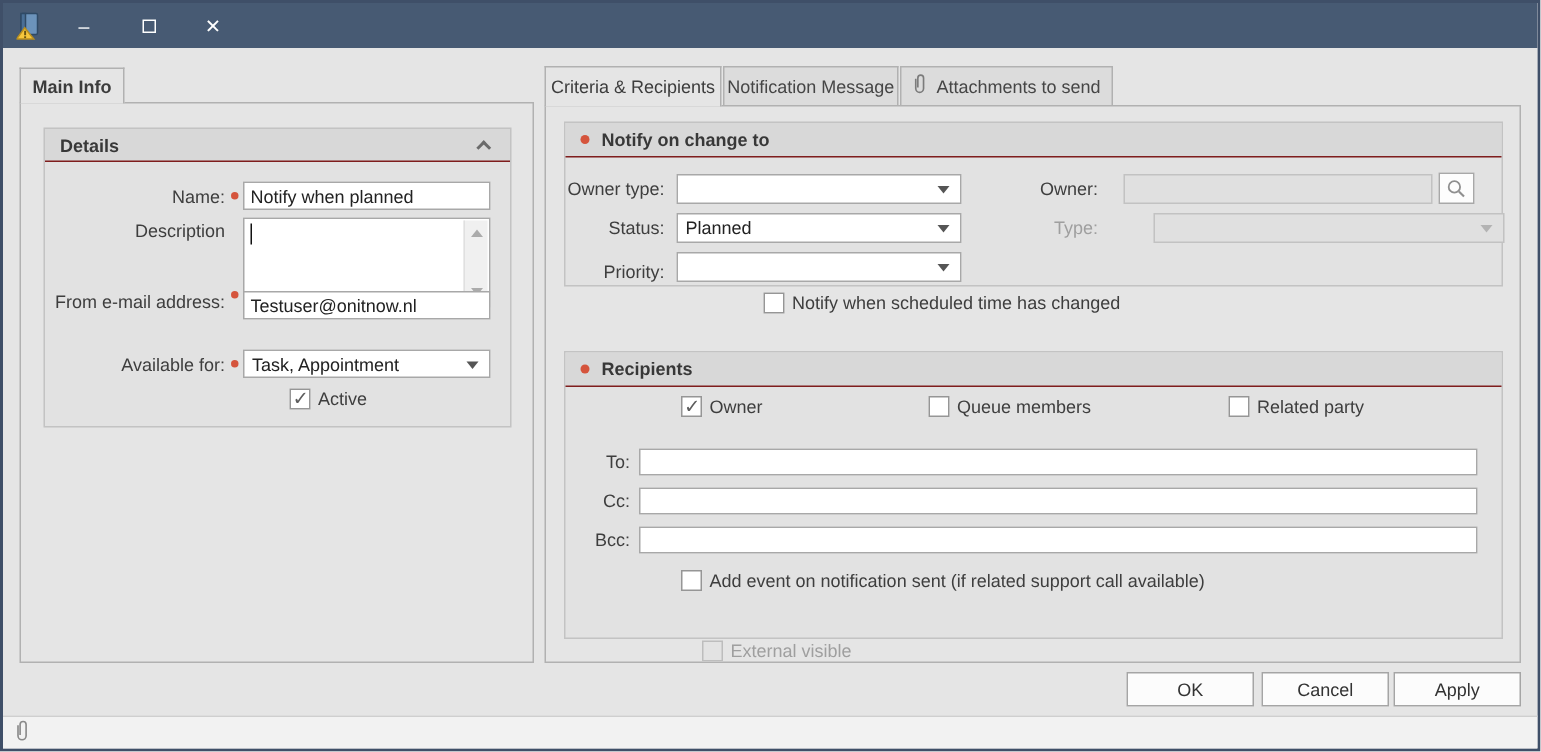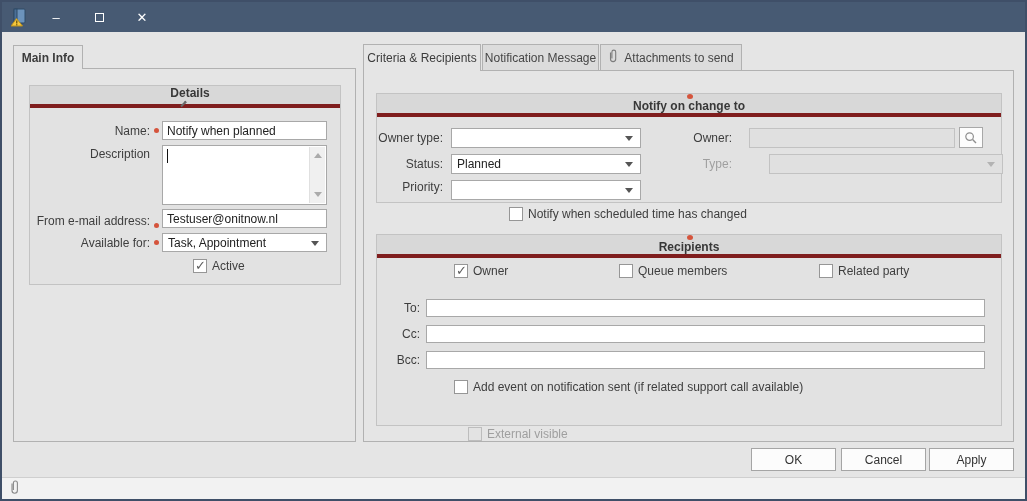--- a/index.html
+++ b/index.html
@@ -17,21 +17,21 @@
   .max-glyph { width:9px; height:9px; border:1px solid #fff; display:block; }
 
   
   .content { position:absolute; left:0; top:30px; right:0; bottom:0; background:#e5e5e5; }
 
   .tab { position:absolute; background:#e5e5e5; border:1px solid #b1b1b1; border-bottom:none; display:flex; align-items:center; justify-content:center; color:#3c3c3c; z-index:3; }
   .tab.inactive { background:#dcdcdc; z-index:1; color:#464646; }
   .tabpage { position:absolute; background:#e5e5e5; border:1px solid #b1b1b1; z-index:2; }
 
   .groupbox { position:absolute; border:1px solid #c3c3c3; background:#e2e2e2; }
-  .group-header { height:22px; background:#d8d8d8; border-bottom:4px solid #7f1d1d; display:flex; align-items:center; font-weight:bold; color:#383838;flex-direction:column; }
+  .group-header { height:22px; background:#d8d8d8; border-bottom:1px solid #7f1d1d; display:flex; align-items:center; font-weight:bold; color:#383838; }
   .chevron-up { width:7px; height:7px; border-top:2px solid #6b6b6b; border-right:2px solid #6b6b6b; transform:rotate(-45deg); margin-top:3px; }
   .req-dot { width:5px; height:5px; border-radius:50%; background:#d5543c; display:inline-block; }
   .grp-dot { width:6px; height:6px; border-radius:50%; background:#d5543c; margin:0 8px 0 10px; }
 
   .lbl { color:#3e3e3e; white-space:nowrap; }
   .lbl.disabled { color:#9f9f9f; }
 
   .tbox { background:#fff; border:1px solid #a8a8a8; height:19px; font-family:"Liberation Sans",sans-serif; font-size:12px; color:#222; padding:0 4px; outline:none; }
   .combo { background:#fff; border:1px solid #a8a8a8; height:19px; display:flex; align-items:center; position:relative; padding-left:5px; color:#222; }
   .combo .arrow { position:absolute; right:7px; top:50%; margin-top:-2px; width:0; height:0; border-left:4px solid transparent; border-right:4px solid transparent; border-top:5px solid #555; }
@@ -110,21 +110,21 @@
           <span style="width:12px;"></span>
           <div class="ta-wrap" style="width:165px; height:60px;">
             <span class="caret"></span>
             <div class="ta-scroll">
               <span class="sb-up"></span>
               <span class="sb-down"></span>
             </div>
           </div>
         </div>
 
-        <div class="abs" style="left:0; top:123px; width:100%; display:flex; align-items:flex-end;">
+        <div class="abs" style="left:0; top:108px; width:100%; display:flex; align-items:flex-start;">
           <span class="lbl" style="width:120px; text-align:right;">From e-mail address:</span>
           <span style="width:12px; display:flex; justify-content:center;">
               <span class="req-dot"></span>
             </span>
           <input class="tbox" style="width: 165px;" value="Testuser@onitnow.nl">
         </div>
 
         <div class="abs" style="left:0; top:147px; width:100%; display:flex; align-items:center;">
           <span class="lbl" style="width:120px; text-align:right;">Available for:</span>
           <span style="width:12px; display:flex; justify-content:center;">
@@ -153,21 +153,21 @@
       <span class="paperclip" style="margin-right:6px;">
         <svg width="10" height="16" viewBox="0 0 10 16">
             <path d="M2.5 4.5 V11 a2.6 2.6 0 0 0 5.2 0 V4 a1.9 1.9 0 0 0 -3.8 0 v6.4" fill="none" stroke="#7c7c7c" stroke-width="1.1"></path>
           </svg>
       </span>
       <span>Attachments to send</span>
     </div>
 
     <div class="tabpage" style="left:361px; top:38px; width:651px; height:372px;">
 
-      <div class="groupbox" style="left:12px; top:10px; width:626px; height:110px;margin-top:12px;">
+      <div class="groupbox" style="left:12px; top:10px; width:626px; height:110px;">
         <div class="group-header" style="height:23px;">
           <span class="grp-dot"></span>
           <span>Notify on change to</span>
         </div>
 
         <div class="abs" style="left:0; top:34px; display:flex; align-items:center;">
           <span class="lbl" style="width:66px; text-align:right;">Owner type:</span>
           <div class="combo" style="width:190px; height:20px; margin-left:8px;">
             <span></span>
             <span class="arrow"></span>
@@ -175,21 +175,21 @@
         </div>
 
         <div class="abs" style="left:0; top:60px; display:flex; align-items:center;">
           <span class="lbl" style="width:66px; text-align:right;">Status:</span>
           <div class="combo" style="width:190px; height:20px; margin-left:8px;">
             <span>Planned</span>
             <span class="arrow"></span>
           </div>
         </div>
 
-        <div class="abs" style="left:0; top:86px; display:flex; align-items:flex-start;">
+        <div class="abs" style="left:0; top:86px; display:flex; align-items:flex-end;">
           <span class="lbl" style="width:66px; text-align:right;">Priority:</span>
           <div class="combo" style="width:190px; height:20px; margin-left:8px;">
             <span></span>
             <span class="arrow"></span>
           </div>
         </div>
 
         <div class="abs" style="left:295px; top:34px; display:flex; align-items:center;">
           <span class="lbl" style="width:60px; text-align:right;">Owner:</span>
           <div class="combo disabled" style="width:206px; height:20px; margin-left:17px; padding-left:4px;">

